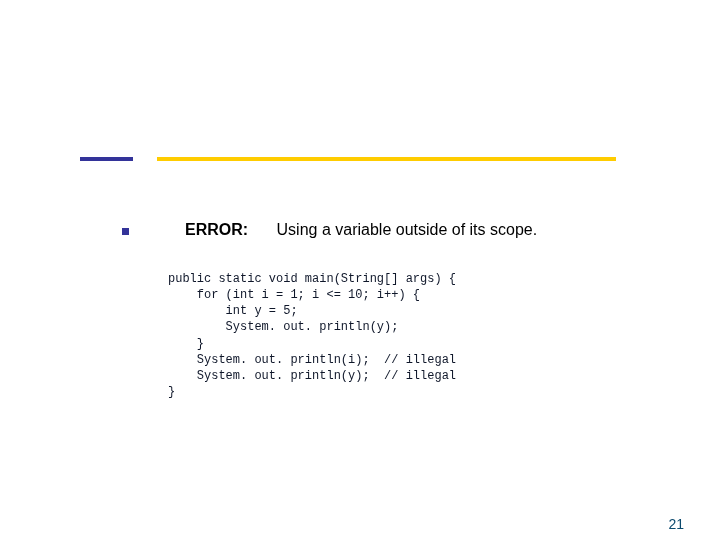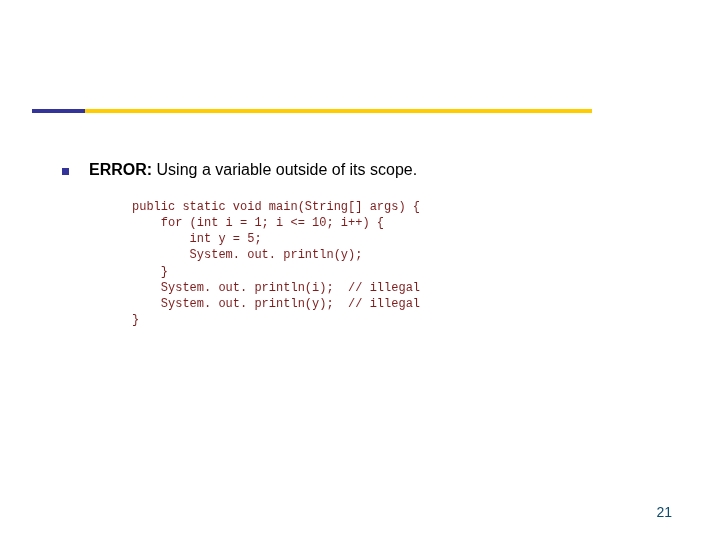--- a/index.html
+++ b/index.html
@@ -1,15 +1,15 @@
 <!DOCTYPE html>
 <html><head>
 <meta charset="utf-8">
 <style>
-  * { margin: 0; padding: 0; box-sizing: border-box; }
+  * { margin: 12px; padding: 0; box-sizing: border-box; }
   body {
     width: 720px;
     height: 540px;
     background: #ffffff;
     font-family: Arial, Helvetica, sans-serif;
     position: relative;
     overflow: hidden;
   }
   .header-bar {
     position: absolute;
@@ -42,21 +42,21 @@
   }
   .bullet-text {
     font-size: 16px;
     color: #000000;
     line-height: 1.3;
   }
   .bullet-text .bold { font-weight: bold; }
   .code-block {
     font-family: "Courier New", Courier, monospace;
     font-size: 12px;
-    color: #7f1d1d;
+    color: #0f172a;
     white-space: pre;
     margin-left: 70px;
     line-height: 1.35;
   }
   .page-number {
     position: absolute;
     bottom: 20px;
     right: 48px;
     font-size: 14px;
     color: #0c4a6e;

